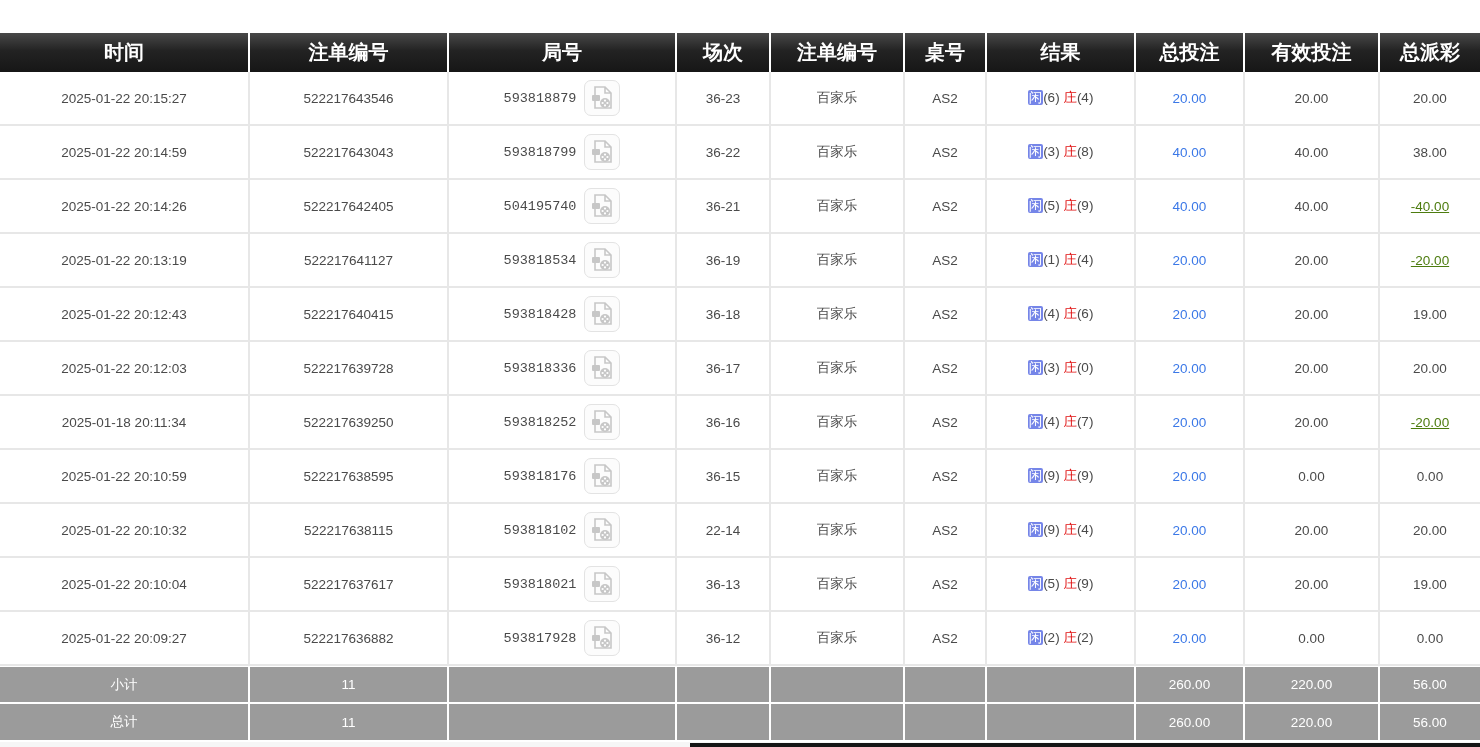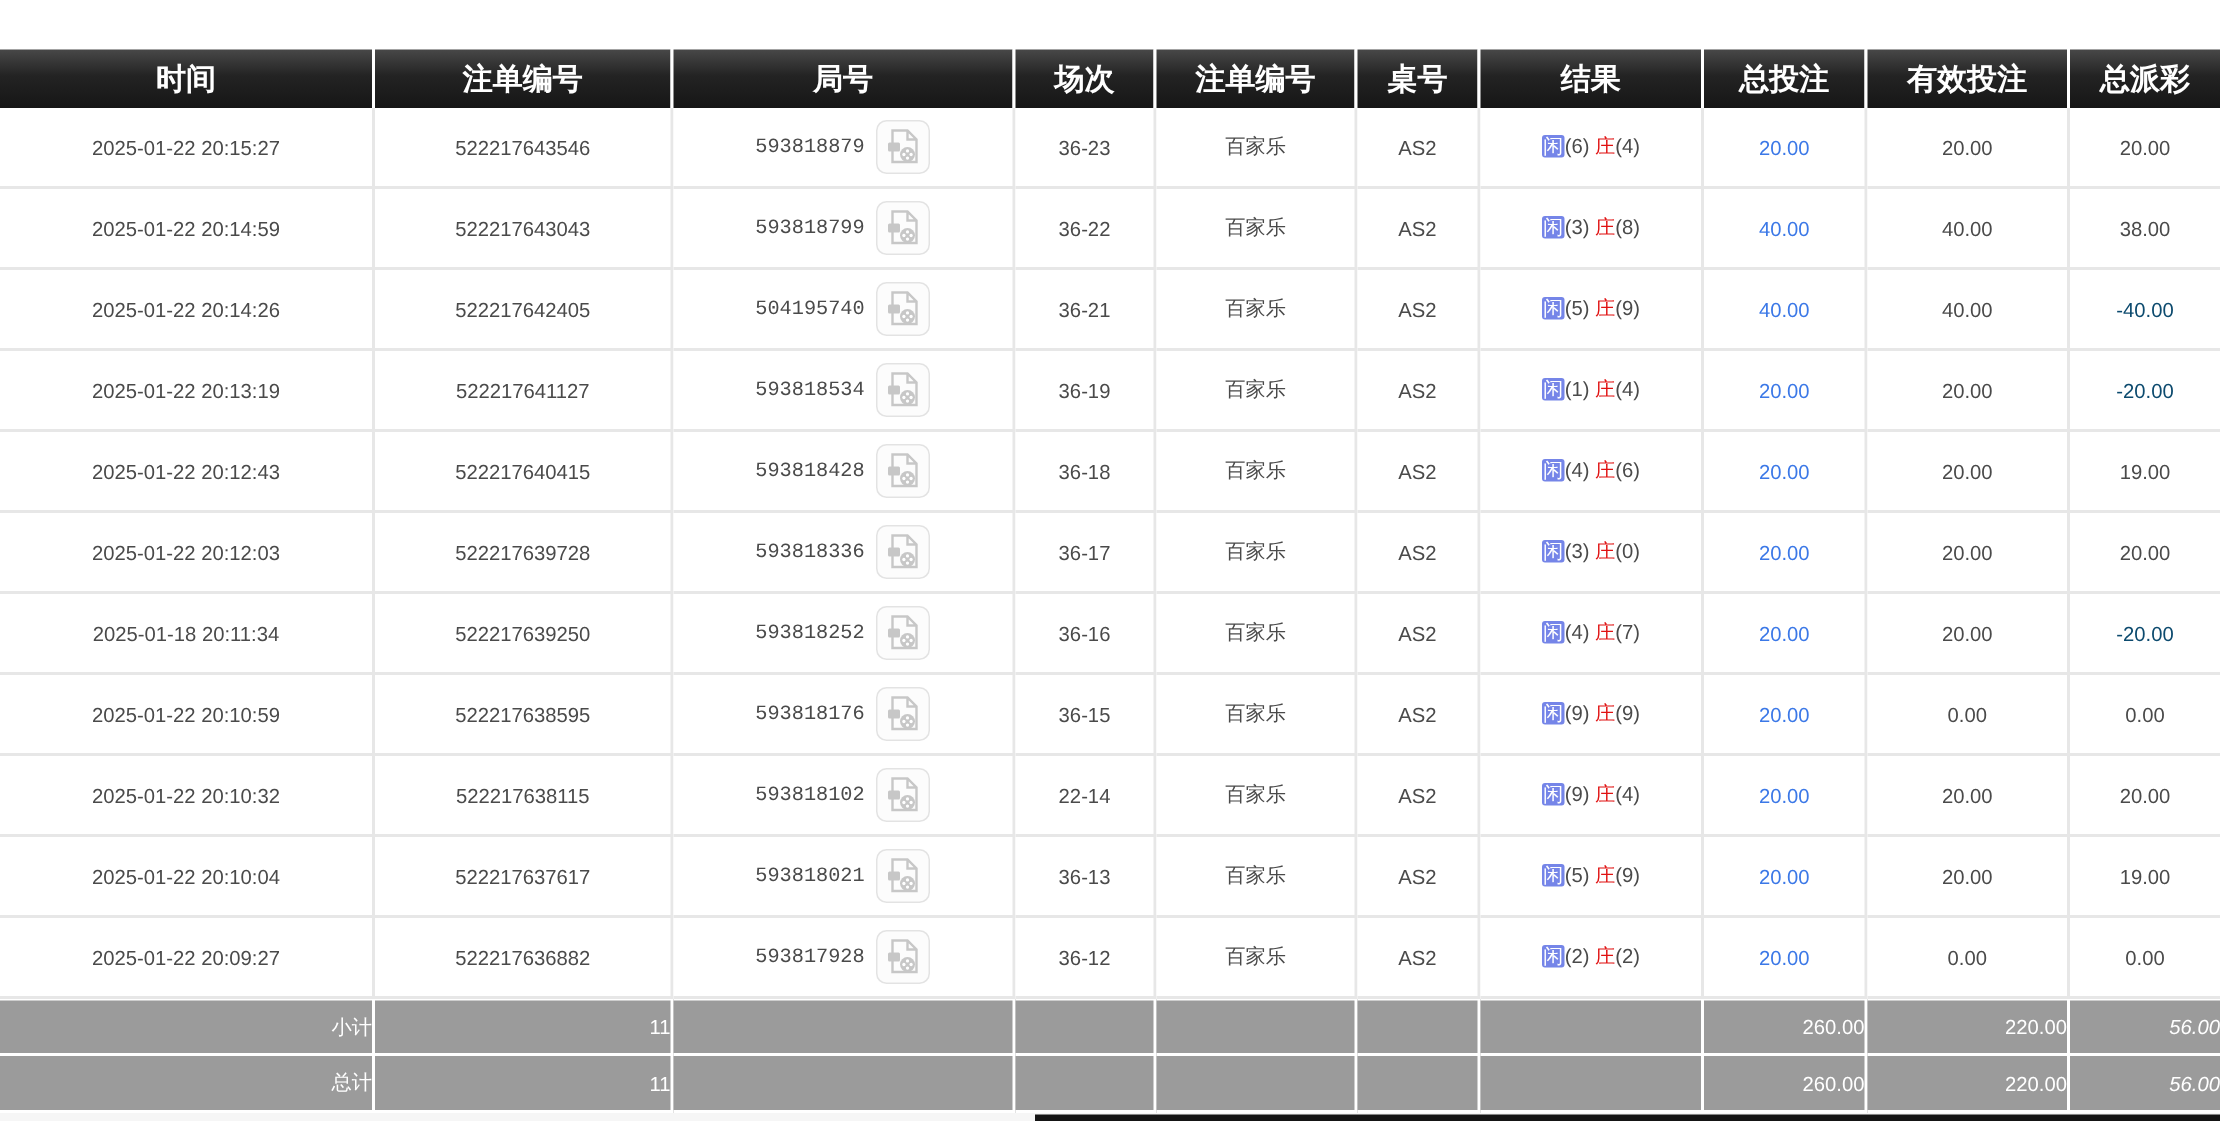--- a/index.html
+++ b/index.html
@@ -64,35 +64,35 @@
   .badge-player {
     background: #7585e8;
     color: #ffffff;
     padding: 0 1px;
     border-radius: 2px;
   }
   .banker-label { color: #e01111; }
   .score { color: #4a4a4a; }
 
   .link-blue { color: #3b78e7; cursor: pointer; }
-  .neg { color: #0c4a6e; }
+  .neg { color: #4d7c0f; text-decoration: underline; }
 
   tfoot td {
     height: 38px;
     background: #9b9b9b;
     color: #ffffff;
-    text-align: right;
+    text-align: center;
     vertical-align: middle;
     border-right: 2px solid #ffffff;
     border-bottom: 2px solid #ffffff;
     padding: 0;
     font-size: 13.5px;
     margin-top: 48px;
   }
-  tfoot td:last-child { border-right: none; font-style: italic; }
+  tfoot td:last-child { border-right: none; }
   tfoot tr:first-child td { border-top: 1px solid #ffffff; }
 
   .bottom-strip { height: 8px; background: #f6f6f6; position: relative; }
   .bottom-bar {
     position: absolute;
     right: 0; bottom: 0;
     width: 790px; height: 7px;
     background: #151515;
   }
 </style>

